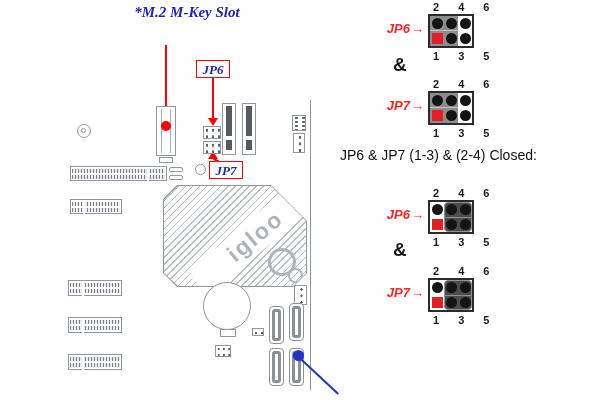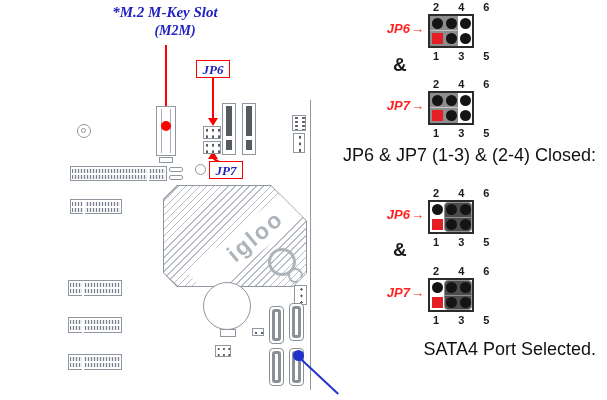--- a/index.html
+++ b/index.html
@@ -8,21 +8,21 @@
   .abs{position:absolute;}
 
   
   .outline{border:1.5px solid #9097a0;background:#fff;box-sizing:border-box;}
   .thin{border:1px solid #9097a0;background:#fff;box-sizing:border-box;}
   .dots{background-image:radial-gradient(circle,#5a6066 1.1px,transparent 1.3px);}
   .ticks{height:4px;margin:2px 1px 0 1px;background:repeating-linear-gradient(90deg,#7a818a 0 1px,#e9ebee 1px 3px);}
   .round{border-radius:50%;}
 
   .m2-title{color:#2222c0;font-family:"Liberation Serif",serif;font-weight:bold;font-style:italic;text-align:center;}
-  .t1{left:80px;top:4px;width:170px;font-size:15px;}
+  .t1{left:102px;top:4px;width:170px;font-size:15px;}
   .t2{left:90px;top:23px;width:170px;font-size:14px;}
   .redline{background:#ff0000;}
   .callout-box{border:1.5px solid #ff0000;background:#fff;color:#2222c0;
     font-family:"Liberation Serif",serif;font-weight:bold;font-style:italic;font-size:13px;
     text-align:center;line-height:17px;box-sizing:border-box;}
   .arrow-down{width:0;height:0;border-left:5px solid transparent;border-right:5px solid transparent;border-top:8px solid #ff0000;}
   .arrow-up{width:0;height:0;border-left:5px solid transparent;border-right:5px solid transparent;border-bottom:8px solid #ff0000;}
 
   .heatsink-outline{left:163px;top:185px;width:144px;height:102px;background:#9097a0;
     clip-path:polygon(14px 0,108px 0,144px 36px,144px 88px,130px 102px,14px 102px,0 88px,0 14px);}
@@ -53,29 +53,28 @@
   .jcap::after{content:'';position:absolute;left:0;right:0;top:14px;height:1px;background:#c4c4c4;}
   .jcap.sata::after{background:#8f8f8f;}
   .pin{position:absolute;width:11px;height:11px;background:#141414;border-radius:50%;}
   .pin.red{background:#e31e24;border-radius:0;}
   .p2{left:2px;top:2px;}.p4{left:16px;top:2px;}.p6{left:30px;top:2px;}
   .p1{left:2px;top:17px;}.p3{left:16px;top:17px;}.p5{left:30px;top:17px;}
   .jlabel{position:absolute;left:-48px;top:20px;width:44px;text-align:right;color:#ff2222;
     font-size:13px;font-weight:bold;font-style:italic;white-space:nowrap;}
   .jarrow{font-style:normal;font-weight:normal;margin-left:1px;}
   .amp{position:absolute;font-size:19px;font-weight:bold;color:#1a1a1a;}
-  .caption{position:absolute;left:340px;width:256px;text-align:right;color:#111;font-size:18px;line-height:16px;}
+  .caption{position:absolute;left:340px;width:256px;text-align:left;color:#111;font-size:14px;line-height:16px;}
 </style>
 </head>
 <body>
 
 <div class="canvas">
 
   <div class="abs m2-title t1">*M.2 M-Key Slot</div>
-  <div class="abs m2-title t2">(M2M)</div>
 
   <div class="abs redline" style="left:165px;top:45px;width:2px;height:80px;"></div>
 
   <div class="abs callout-box" style="left:196px;top:60px;width:34px;height:18px;">
     <span>JP6</span>
   </div>
   <div class="abs redline" style="left:212px;top:78px;width:2px;height:41px;"></div>
   <div class="abs arrow-down" style="left:208px;top:118px;"></div>
 
   <div class="abs arrow-up" style="left:208px;top:151px;"></div>
@@ -233,16 +232,15 @@
         <span class="pin p4"></span>
         <span class="pin p6"></span>
       <span class="pin p1 red"></span>
         <span class="pin p3"></span>
         <span class="pin p5"></span>
     </div>
     <div class="jpins bottom">1 3 5</div>
   </div>
 
   <div class="caption" style="top:341px;">
-    <div>SATA4 Port Selected.</div>
   </div>
 
 </div>
 
 </body></html>

